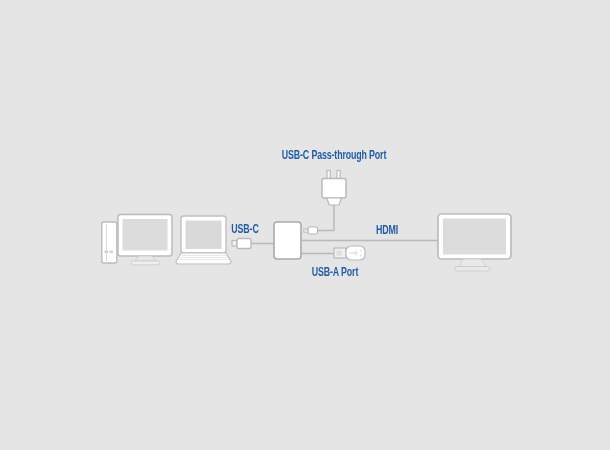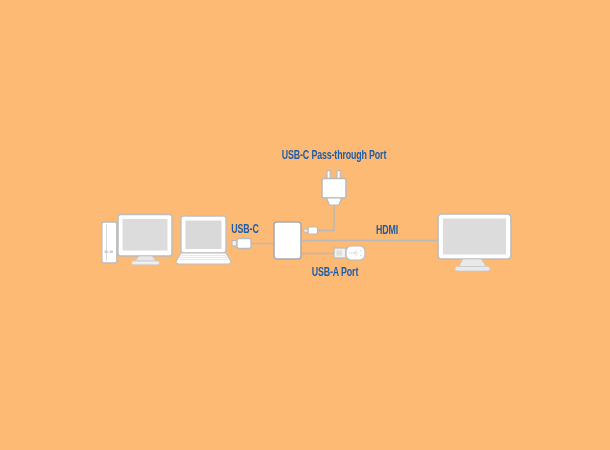--- a/index.html
+++ b/index.html
@@ -1,19 +1,19 @@
 <!DOCTYPE html>
 <html><head>
 <meta charset="utf-8">
 <style>
   html,body{margin:0;padding:0;background:#ffffff;}
   .canvas{
     position:relative;
     width:610px;height:450px;
-    background:#fdba74;
+    background:#e5e5e5;
     overflow:hidden;
     font-family:"Liberation Sans", sans-serif;
   }
   .art{position:absolute;left:0;top:0;}
   .lbl{
     position:absolute;
     color:#1e5ca8;
     font-family:"Liberation Sans", sans-serif;
     font-weight:bold;
     font-size:13px;

